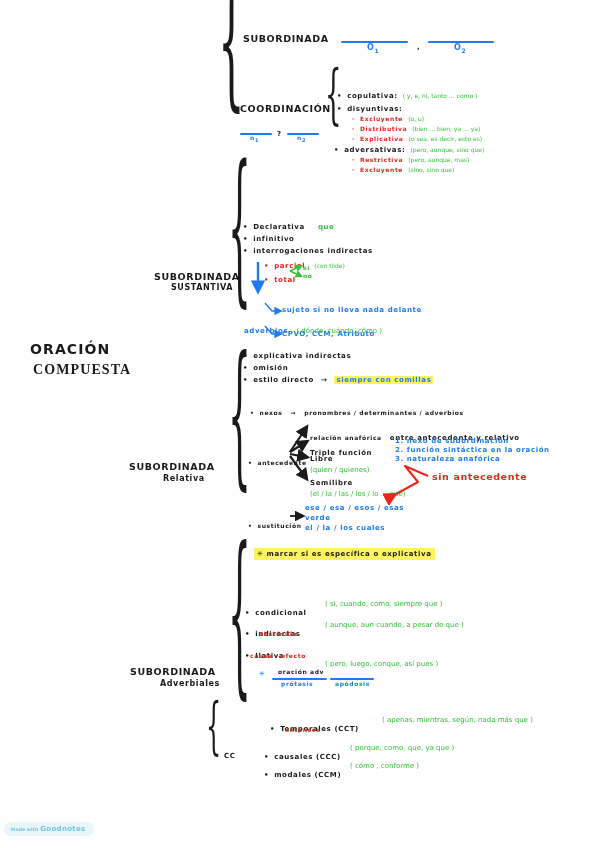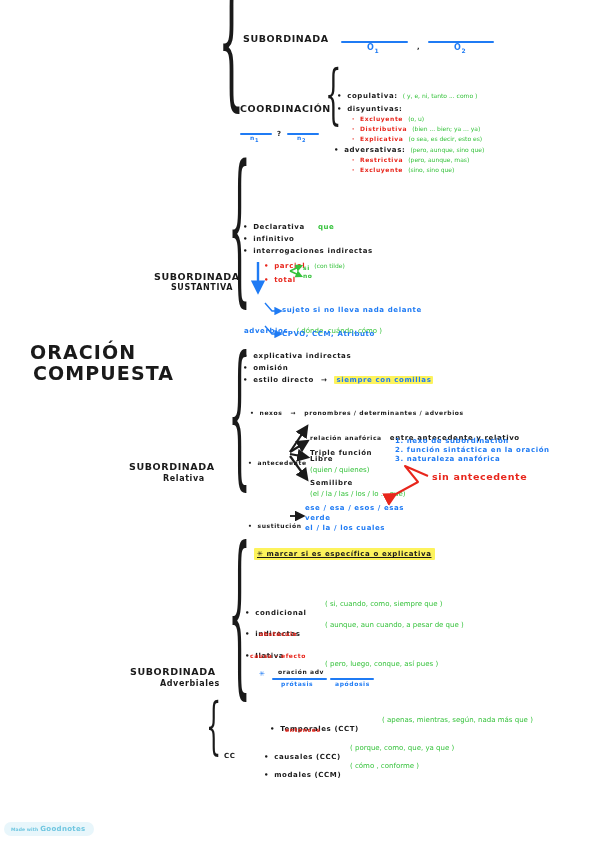--- a/index.html
+++ b/index.html
@@ -17,21 +17,21 @@
   .c-green{color:#35c23b;}
   .c-blue{color:#1f7bf4;}
 
   
   .hd{font-weight:bold;letter-spacing:.6px;}
   .title{font-weight:bold;letter-spacing:1.1px;}
   .tiny{font-size:6px;}
   .sm{font-size:7px;}
   .md{font-size:8px;}
   .lg{font-size:9.5px;}
-  .xxl{font-size:19px;}
+  .xxl{font-size:14px;}
 
   .hl{background:#fdf35c;padding:0 2px;border-radius:1px;}
 
   
   .brace{
     position:absolute;
     font-family:"DejaVu Serif", serif;
     font-weight:300;
     color:#1a1a1a;
     line-height:1;
@@ -53,21 +53,21 @@
     font-size:7px;font-weight:bold;letter-spacing:.3px;
   }
   .footer .mw{font-size:4.5px;font-weight:bold;letter-spacing:.1px;margin-right:2px;}
 </style>
 </head>
 <body>
 
 <div class="canvas">
 
   <div class="abs title xxl c-black" style="left:30px;top:341px;">ORACIÓN</div>
-  <div class="abs title xxl c-black" style="left:33px;top:362px;">COMPUESTA</div>
+  <div class="abs title xxl c-black" style="left:33px;top:362px;font-family:Liberation Serif, serif;">COMPUESTA</div>
 
   <div class="brace" style="left:218px;top:20px;font-size:40px;transform:scale(1.05,3.6);">{</div>
 
   <div class="abs hd lg c-black" style="left:243px;top:33px;">SUBORDINADA</div>
   <div class="rule" style="left:341px;top:41px;width:67px;"></div>
   <div class="abs md c-blue hd" style="left:367px;top:43px;">
     <span>O</span><sub style="font-size:6px;">1</sub>
   </div>
   <div class="abs sm c-black hd" style="left:417px;top:43px;">,</div>
   <div class="rule" style="left:428px;top:41px;width:66px;"></div>
@@ -223,21 +223,21 @@
   <div class="abs lg hd c-red" style="left:432px;top:471px;">sin antecedente</div>
 
   <div class="abs" style="left:248px;top:513px;">
     <span class="tiny hd c-black bullet">•</span>
     <span class="tiny hd c-black">sustitución</span>
   </div>
   <div class="abs sm hd c-blue" style="left:305px;top:504px;">ese / esa / esos / esas</div>
   <div class="abs sm hd c-blue" style="left:305px;top:514px;">verde</div>
   <div class="abs sm hd c-blue" style="left:305px;top:524px;">el / la / los cuales</div>
 
-  <div class="abs sm hd c-black hl" style="left:254px;top:548px;padding:2px 3px;text-decoration:underline;">✳ marcar si es específica o explicativa</div>
+  <div class="abs sm hd c-black hl" style="left:254px;top:548px;padding:2px 3px;">✳ marcar si es específica o explicativa</div>
 
   <div class="abs hd lg c-black" style="left:130px;top:666px;">SUBORDINADA</div>
   <div class="abs hd md c-black" style="left:160px;top:679px;">Adverbiales</div>
 
   <div class="brace" style="left:228px;top:596px;font-size:36px;transform:scale(1,4.9);">{</div>
 
   <div class="abs" style="left:245px;top:600px;">
     <span class="sm hd c-black bullet">•</span>
     <span class="sm hd c-black">condicional</span>
   </div>

